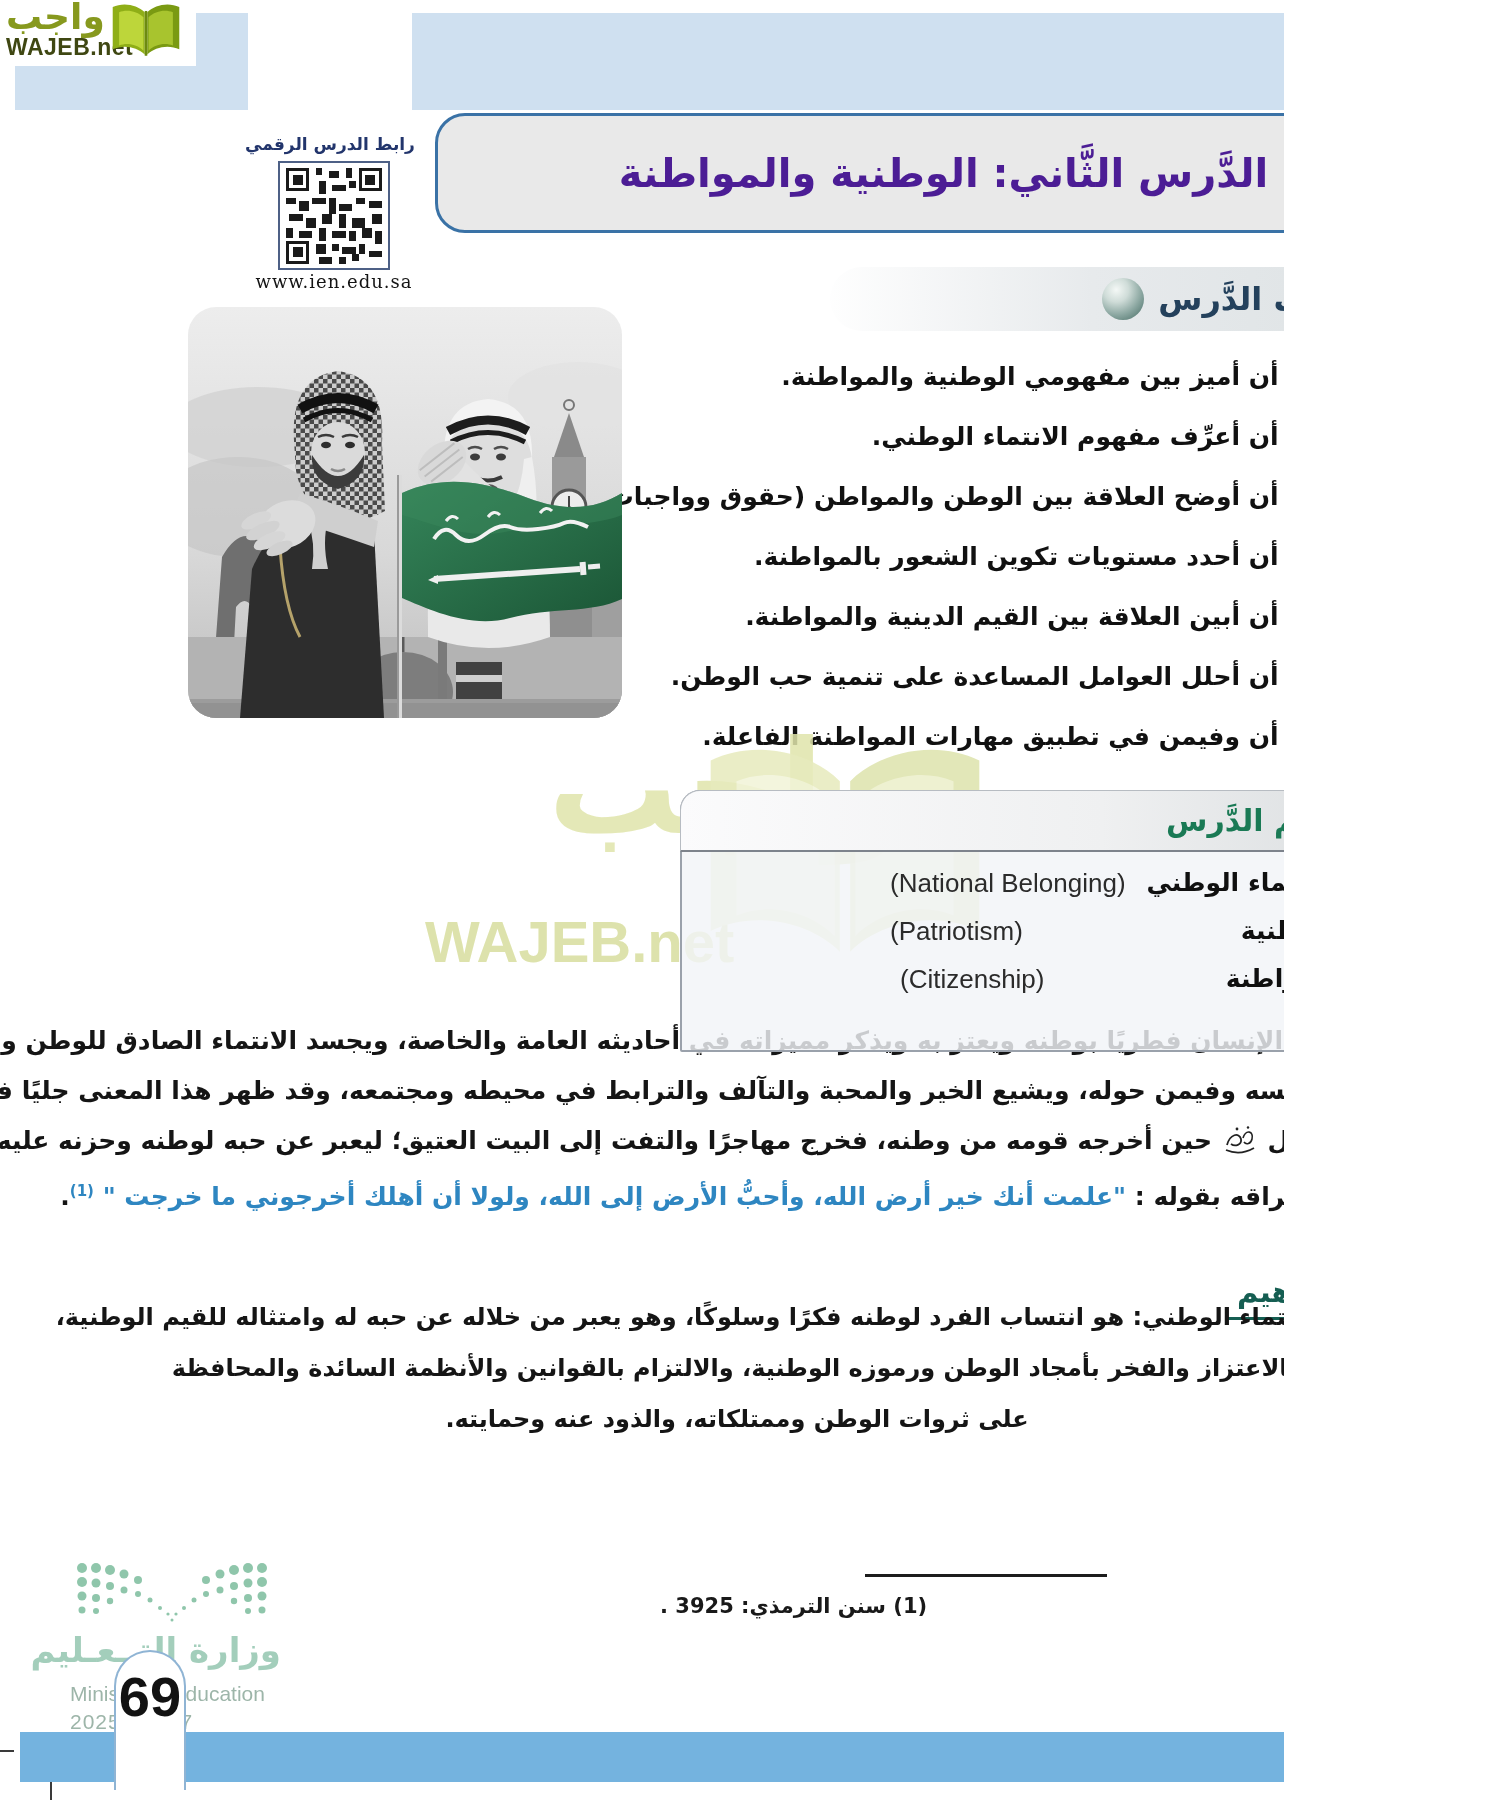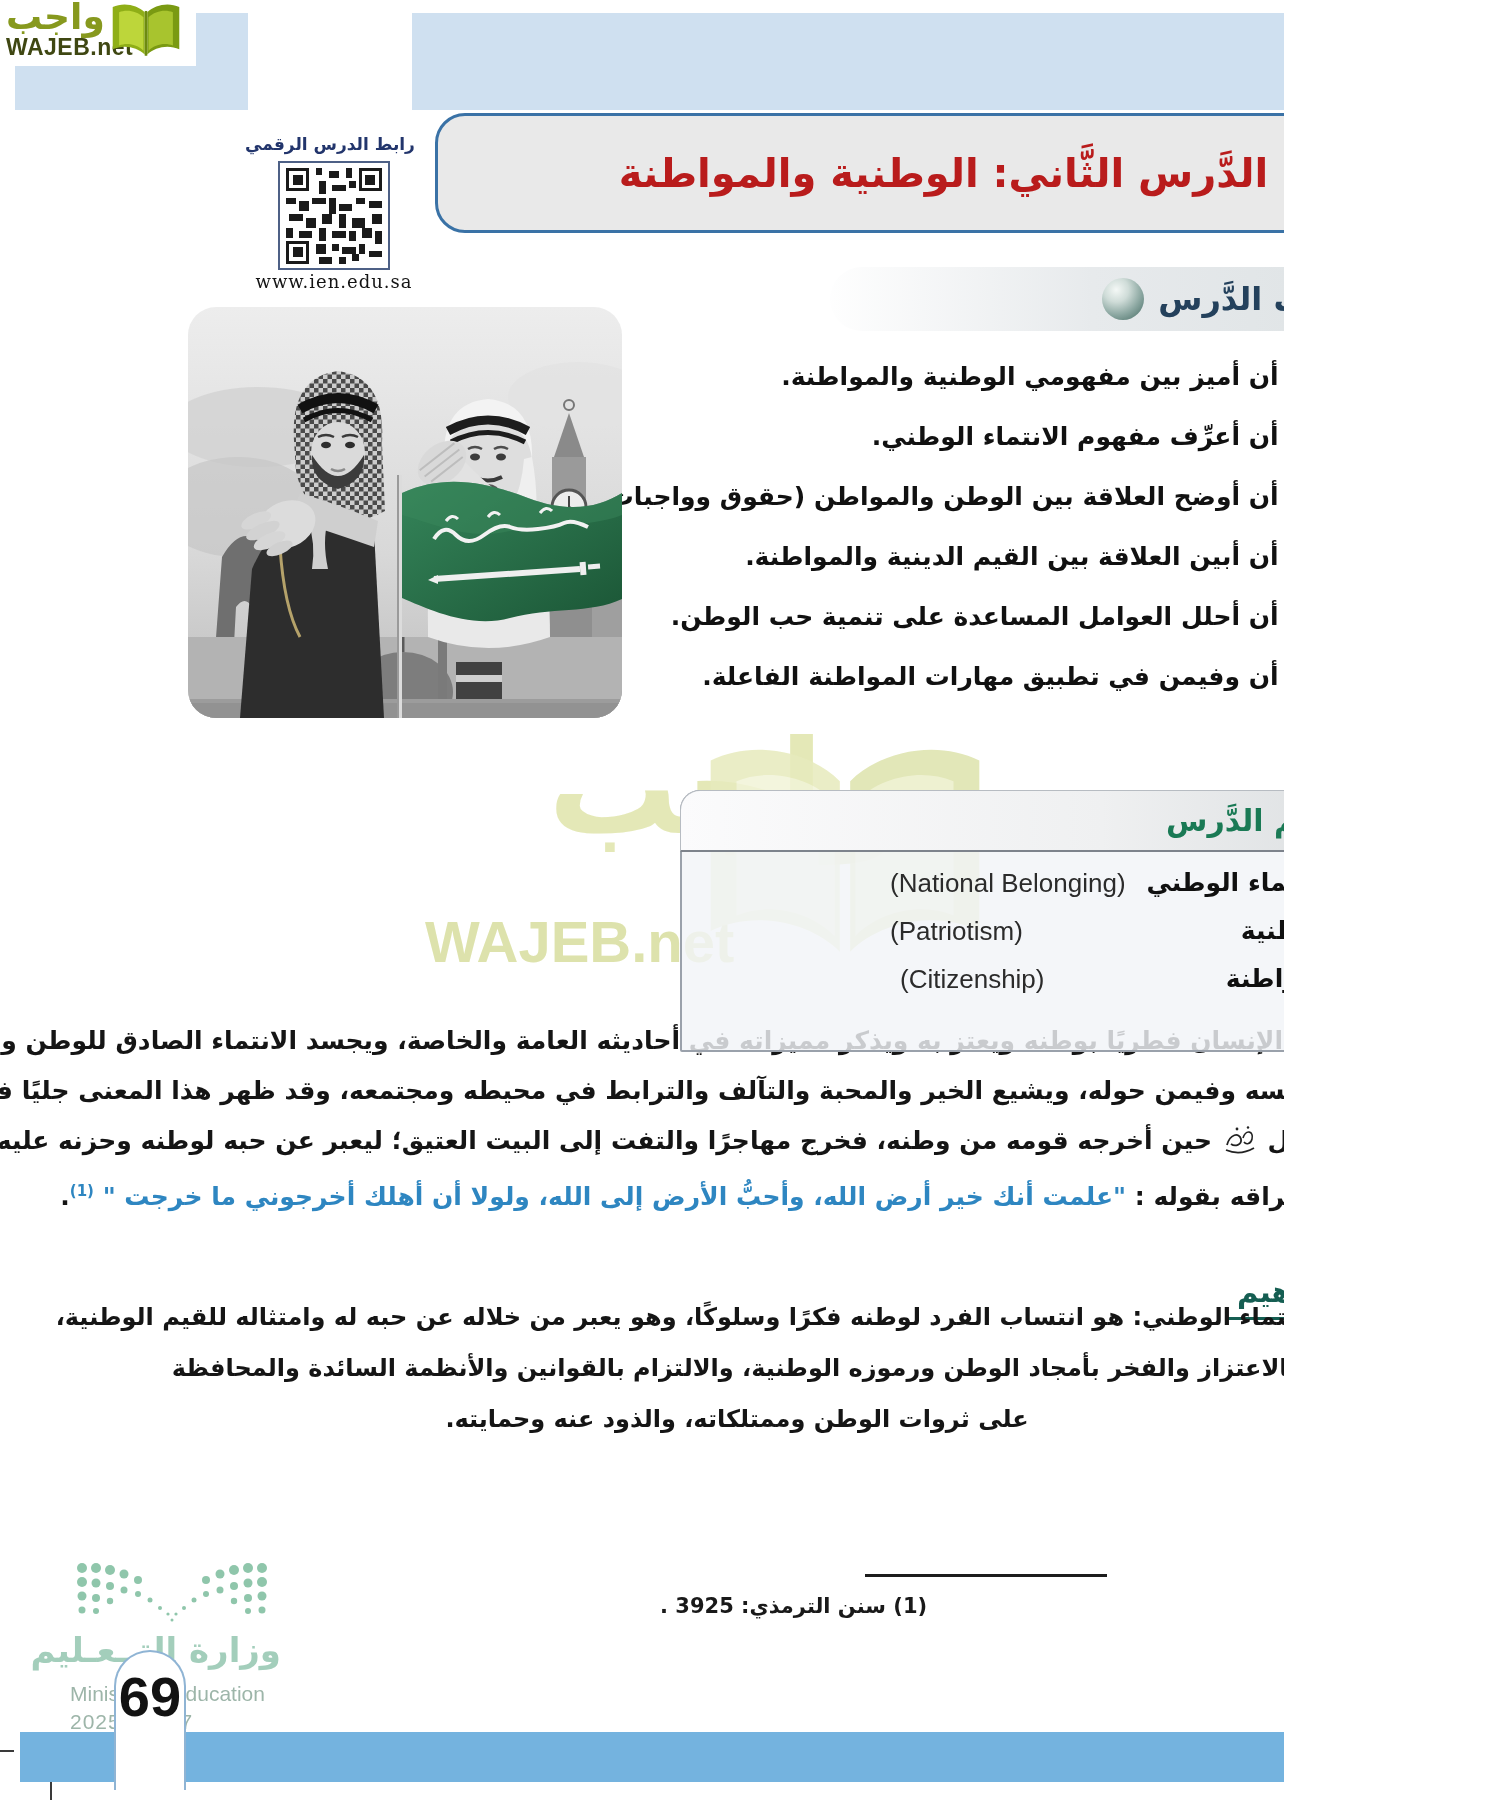--- a/index.html
+++ b/index.html
@@ -21,21 +21,21 @@
   #qr-label{left:240px;top:134px;width:180px;text-align:center;font-size:17px;
             font-weight:bold;color:#22356c;}
   #qr-box{left:278px;top:161px;width:112px;height:109px;background:#fff;
           border:2px solid #4d6086;box-sizing:border-box;display:flex;align-items:center;justify-content:center;}
   #qr-url{left:228px;top:271px;width:212px;text-align:center;font-size:18px;color:#141414;
           font-family:"DejaVu Serif",serif;letter-spacing:1px;}
   
   #title-banner{left:435px;top:113px;width:1017px;height:120px;background:#e9e9e9;
                 border:3px solid #3a72a6;border-radius:30px;box-sizing:border-box;
                 display:flex;align-items:center;justify-content:center;}
-  #title-banner span{font-size:40px;font-weight:bold;color:#b91c1c;}
+  #title-banner span{font-size:40px;font-weight:bold;color:#4c1d95;}
   
   #photo{left:188px;top:307px;width:434px;height:411px;border-radius:28px;overflow:hidden;z-index:2;}
   
   #obj-capsule{left:830px;top:267px;width:582px;height:64px;border-radius:32px;
                background:linear-gradient(to left,#dde2e4 0%,#e7eaec 55%,rgba(238,241,242,0.05) 100%);
                display:flex;flex-direction:row;align-items:center;justify-content:flex-end;gap:14px;
                padding:0 26px;box-sizing:border-box;}
   #obj-capsule .hdr-text{font-size:32px;font-weight:bold;color:#24415c;order:2;}
   .sphere-teal{width:42px;height:42px;border-radius:50%;order:1;
        background:radial-gradient(circle at 34% 28%,#f4f8f6 0%,#cfdcd8 30%,#8aa6a0 62%,#5d7f78 85%,#4e6e68 100%);}
@@ -297,20 +297,21 @@
 
   <div class="abs" id="obj-capsule">
     <span class="hdr-text">أهداف الدَّرس:</span>
     <span class="sphere-teal"></span>
   </div>
 
   <ul class="abs" id="objectives" style="margin:0;padding:0;">
     <li>أن أميز بين مفهومي الوطنية والمواطنة.</li>
     <li>أن أعرِّف مفهوم الانتماء الوطني.</li>
     <li>أن أوضح العلاقة بين الوطن والمواطن (حقوق وواجبات).</li>
+    <li>أن أحدد مستويات تكوين الشعور بالمواطنة.</li>
     <li>أن أبين العلاقة بين القيم الدينية والمواطنة.</li>
     <li>أن أحلل العوامل المساعدة على تنمية حب الوطن.</li>
     <li>أن وفيمن في تطبيق مهارات المواطنة الفاعلة.</li>
   </ul>
 
   <div class="abs wm" id="wm-ar">واجب</div>
   <div class="abs wm" id="wm-latin">WAJEB.net</div>
   <svg class="abs wm" style="left:690px;top:728px;" width="310" height="282" viewBox="0 0 120 100">
     <path d="M58,16 C46,4 24,0 8,8 L8,74 C24,66 46,70 58,82 Z" fill="#e7ebbd"></path>
     <path d="M62,16 C74,4 96,0 112,8 L112,74 C96,66 74,70 62,82 Z" fill="#dde3ac"></path>

